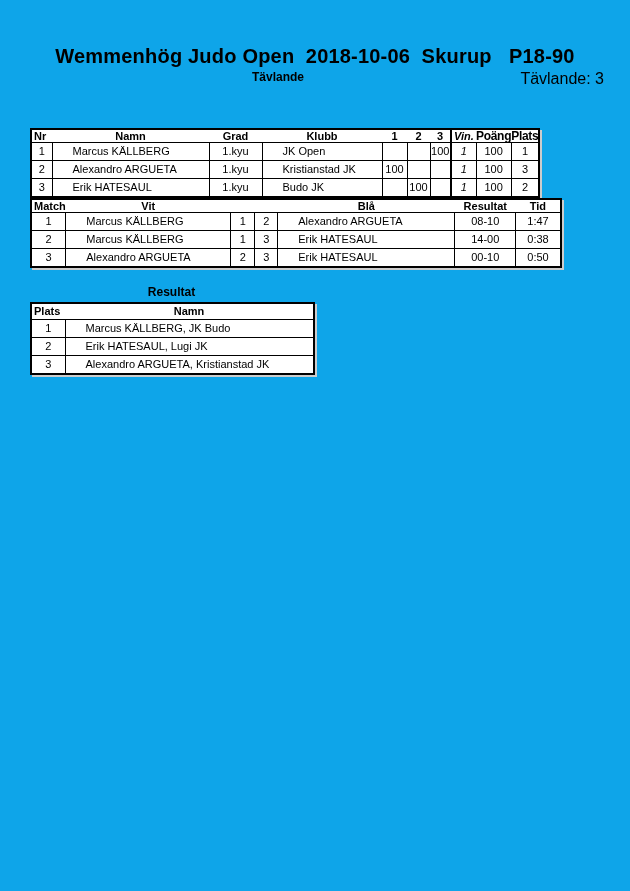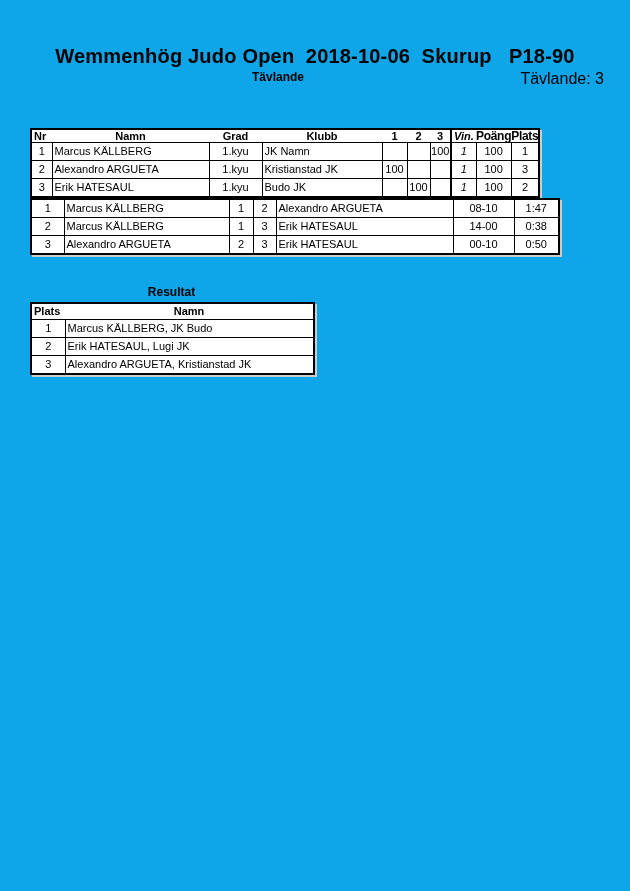--- a/index.html
+++ b/index.html
@@ -62,21 +62,21 @@
   }
   td {
     border: 1px solid #000000;
     height: 17px;
   }
   .t1 { left: 30px; top: 92px; margin-top: 36px; }
   .t2 { left: 30px; top: 198px; }
   .t3 { left: 30px; top: 302px; }
   .t3 th { height: 15px; }
   .c { text-align: center; }
-  .l { text-align: left; padding-left: 2px; }
+  .l { text-align: left; padding-left: 20px; }
   .edge { text-align: left; padding-left: 2px; }
   .sep { border-left: 2px solid #000000 !important; font-style: italic; }
   th.tight { font-size: 12px; letter-spacing: -0.3px; text-align: left; }
 </style>
 </head>
 <body>
 
 <div class="page">
 
   <div class="title">Wemmenhög Judo Open  2018-10-06  Skurup   P18-90</div>
@@ -107,21 +107,21 @@
       <th class="c">2</th>
       <th class="c">3</th>
       <th class="c sep">Vin.</th>
       <th class="tight">Poäng</th>
       <th class="tight">Plats</th>
     </tr>
     <tr>
       <td class="c">1</td>
       <td class="l">Marcus KÄLLBERG</td>
       <td class="c">1.kyu</td>
-      <td class="l">JK Namn</td>
+      <td class="l">JK Open</td>
       <td class="c"></td>
       <td class="c"></td>
       <td class="c">100</td>
       <td class="c sep">1</td>
       <td class="c">100</td>
       <td class="c">1</td>
     </tr>
     <tr>
       <td class="c">2</td>
       <td class="l">Alexandro ARGUETA</td>
@@ -154,20 +154,29 @@
     <colgroup>
       <col style="width:33px">
         <col style="width:165px">
         <col style="width:24px">
         <col style="width:23px">
       <col style="width:177px">
         <col style="width:61px">
         <col style="width:45px">
     </colgroup>
     <tbody>
+        <tr>
+      <th class="edge">Match</th>
+      <th class="c">Vit</th>
+      <th class="c"></th>
+      <th class="c"></th>
+      <th class="c">Blå</th>
+      <th class="c">Resultat</th>
+      <th class="c">Tid</th>
+    </tr>
     <tr>
       <td class="c">1</td>
       <td class="l">Marcus KÄLLBERG</td>
       <td class="c">1</td>
       <td class="c">2</td>
       <td class="l">Alexandro ARGUETA</td>
       <td class="c">08-10</td>
       <td class="c">1:47</td>
     </tr>
     <tr>

